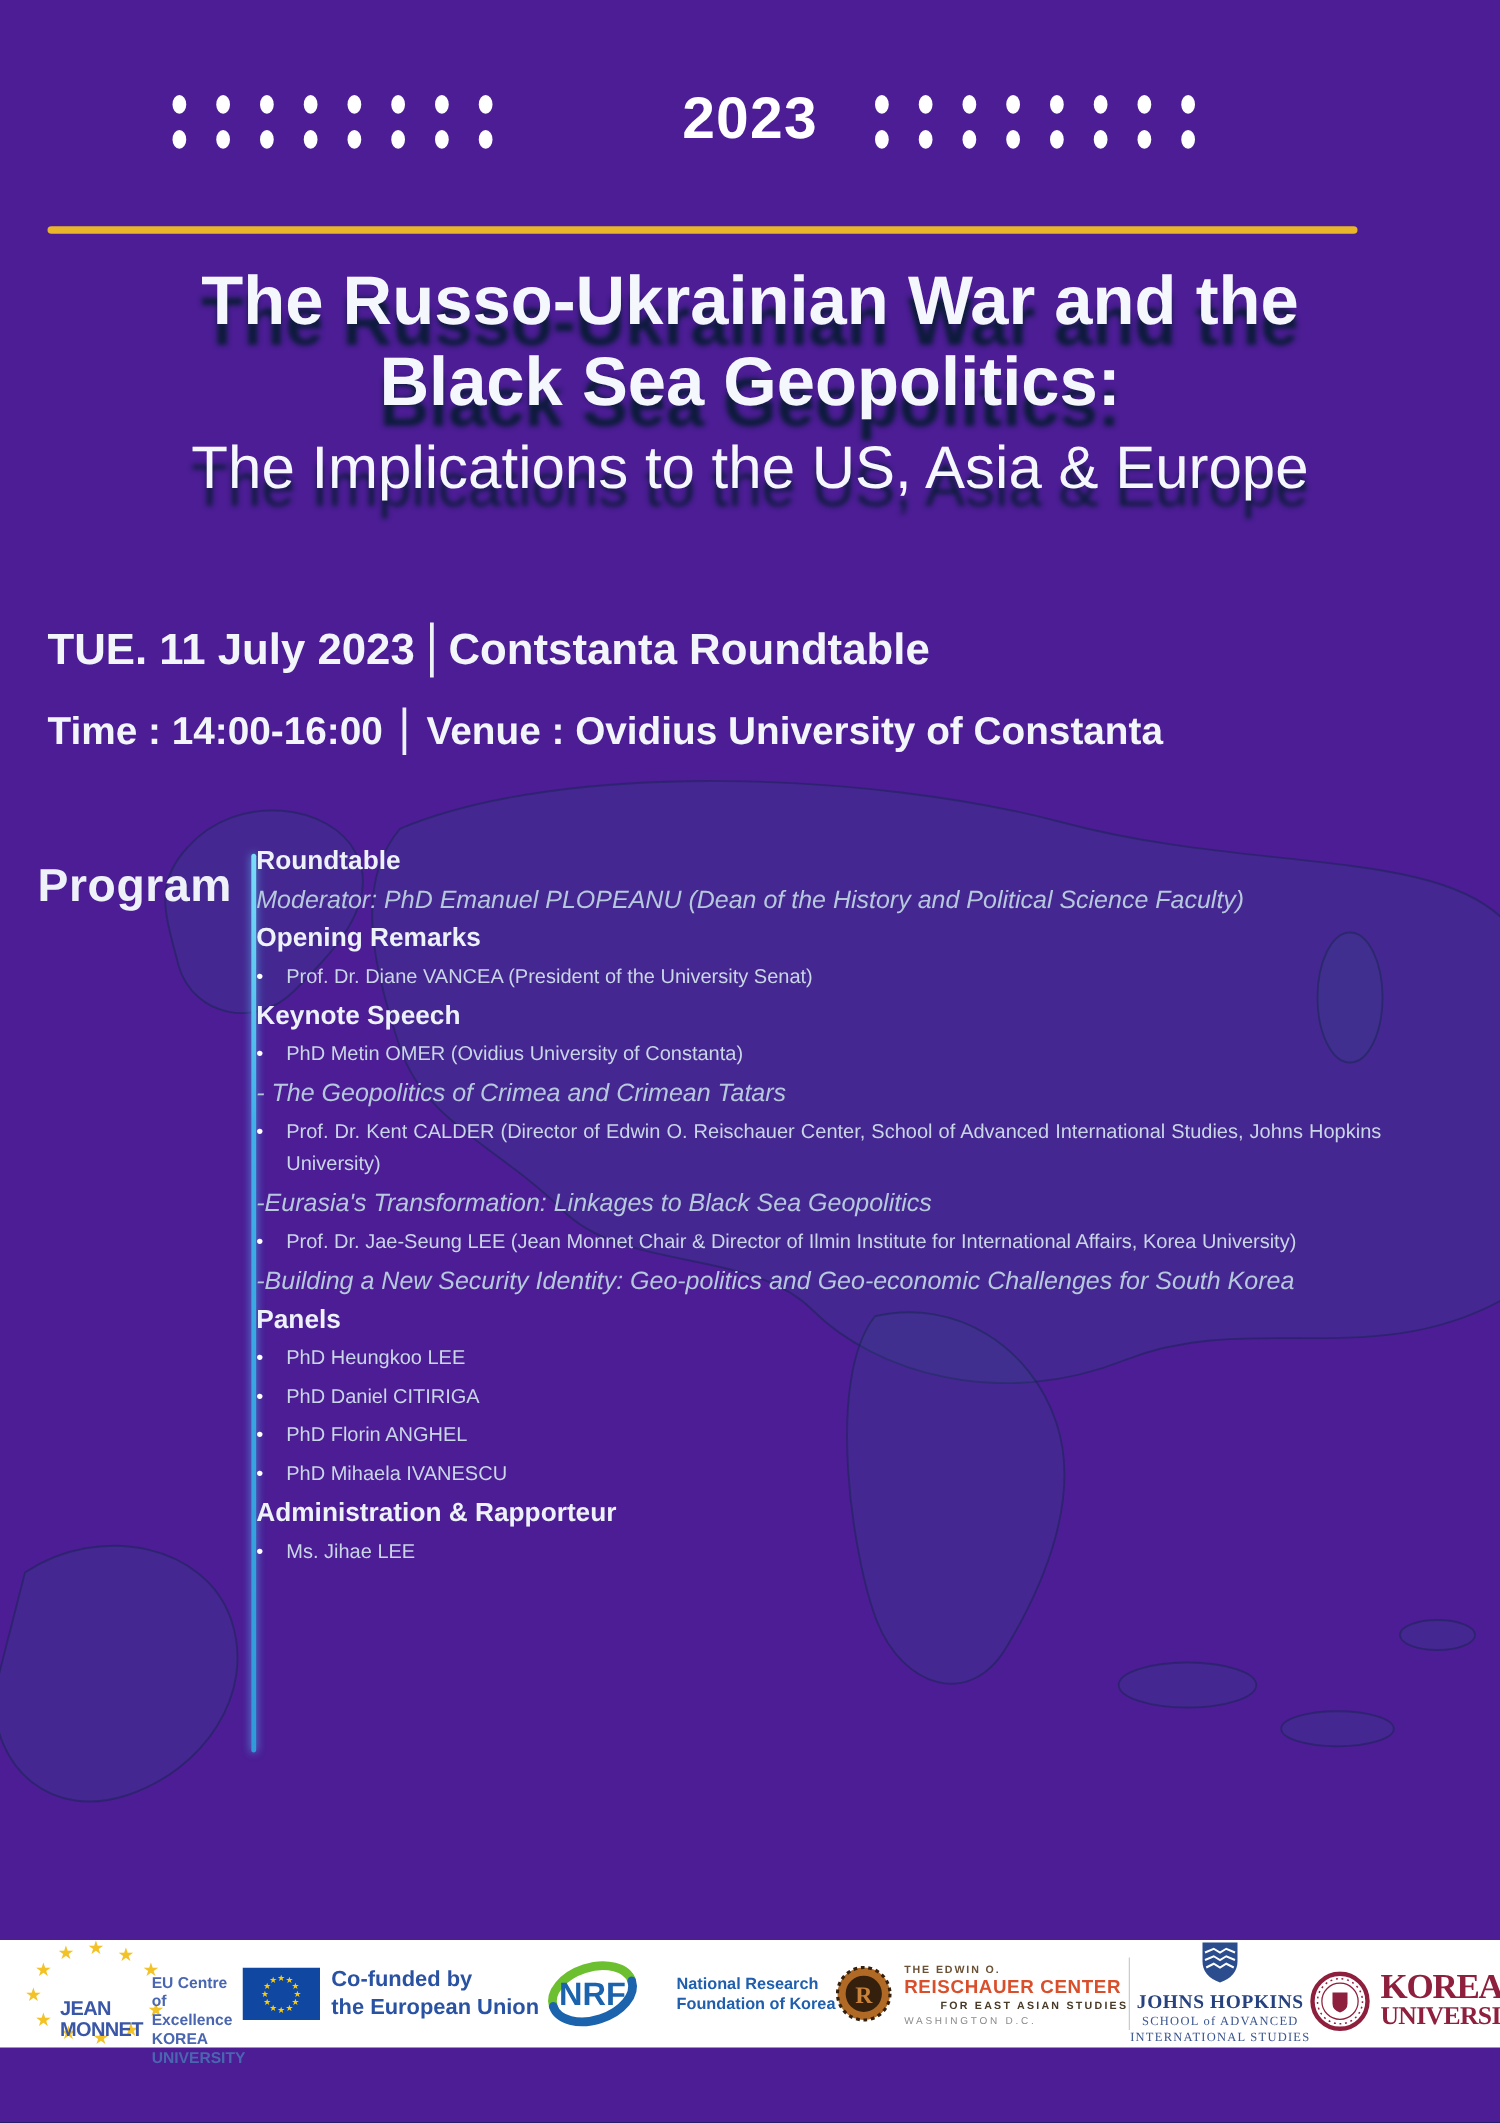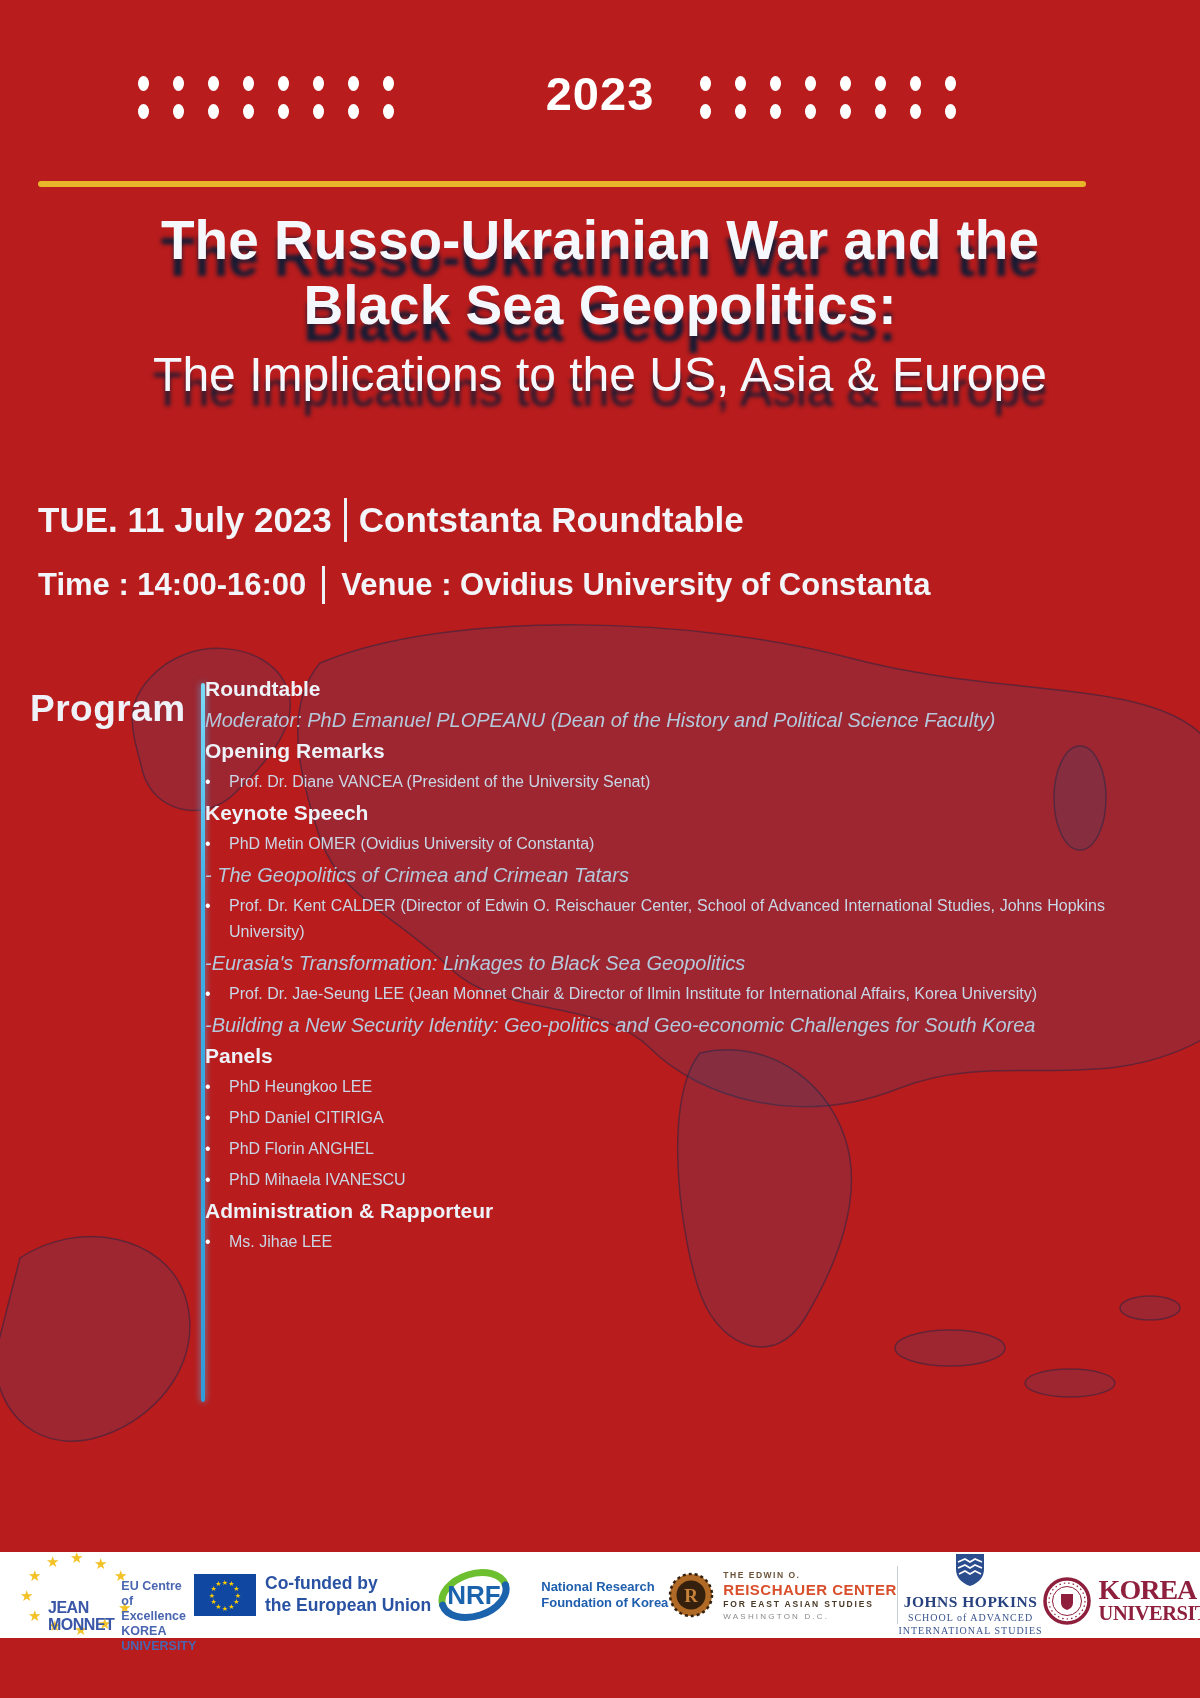--- a/index.html
+++ b/index.html
@@ -1,16 +1,16 @@
 <!DOCTYPE html>
 <html><head>
 <meta charset="utf-8">
 <style>
   html,body{margin:0;padding:0;background:#0d2142;}
-  .poster{position:relative;width:1200px;height:1698px;background:#b91c1c;overflow:hidden;
+  .poster{position:relative;width:1200px;height:1698px;background:#4c1d95;overflow:hidden;
           font-family:"Liberation Sans",sans-serif;}
   
   .wm{position:absolute;left:0;top:608px;width:1200px;height:900px;pointer-events:none;}
   
   .dots{position:absolute;display:flex;gap:24px;top:76px;}
   .dots-l{left:138px;} .dots-r{left:700px;}
   .dcol{display:flex;flex-direction:column;gap:13px;}
   .dcol i{display:block;width:11px;height:15px;background:#fff;border-radius:50%;}
   .year{position:absolute;left:0;right:0;top:66px;text-align:center;color:#ffffff;
         font-size:47px;font-weight:800;letter-spacing:1px;}
@@ -51,21 +51,21 @@
   .jm-txt{position:absolute;left:26px;top:24px;display:flex;gap:7px;align-items:center;}
   .jm-name{color:#3a57a7;font-weight:800;font-size:16px;line-height:1.05;letter-spacing:-.5px;}
   .jm-sub{color:#4a66b0;font-weight:700;font-size:12.5px;line-height:1.2;}
   .eug{display:flex;align-items:center;gap:9px;flex:0 0 auto;}
   .cofund{color:#2a52a3;font-weight:800;font-size:17.5px;line-height:1.25;}
   .nrf{display:flex;align-items:center;gap:24px;flex:0 0 auto;}
   .nrf-cap{color:#1f5fae;font-weight:700;font-size:13px;line-height:1.2;}
   .rei{display:flex;align-items:center;gap:9px;flex:0 0 auto;}
   .rei-t1{font-size:8.5px;color:#6b5136;letter-spacing:1.5px;font-weight:600;}
   .rei-t2{font-size:15px;color:#d94f2b;letter-spacing:.5px;font-weight:800;margin:1px 0;}
-  .rei-t3{font-size:8.5px;color:#4a3a28;letter-spacing:1.8px;font-weight:600;}
+  .rei-t3{font-size:8.5px;color:#4a3a28;letter-spacing:1.8px;font-weight:600;margin-left:29px;}
   .rei-t4{font-size:8px;color:#8a8a8a;letter-spacing:2.2px;margin-top:3px;}
   .vdiv{width:1.5px;height:58px;background:#c8ccd4;flex:0 0 auto;}
   .jhu{display:flex;flex-direction:column;align-items:center;flex:0 0 auto;
        font-family:"Liberation Serif",serif;color:#27427e;}
   .jhu-name{font-size:15.5px;font-weight:700;letter-spacing:.5px;margin-top:6px;}
   .jhu-sub{font-size:10px;letter-spacing:1px;color:#3a5590;text-align:center;line-height:1.3;}
   .ku{display:flex;align-items:flex-start;gap:8px;flex:0 0 auto;margin-top:12px;}
   .ku-word{font-family:"Liberation Serif",serif;font-weight:900;color:#8e1f3d;line-height:.95;}
   .ku-l1{font-size:28px;letter-spacing:-1px;}
   .ku-l2{font-size:20.5px;letter-spacing:-.5px;}

